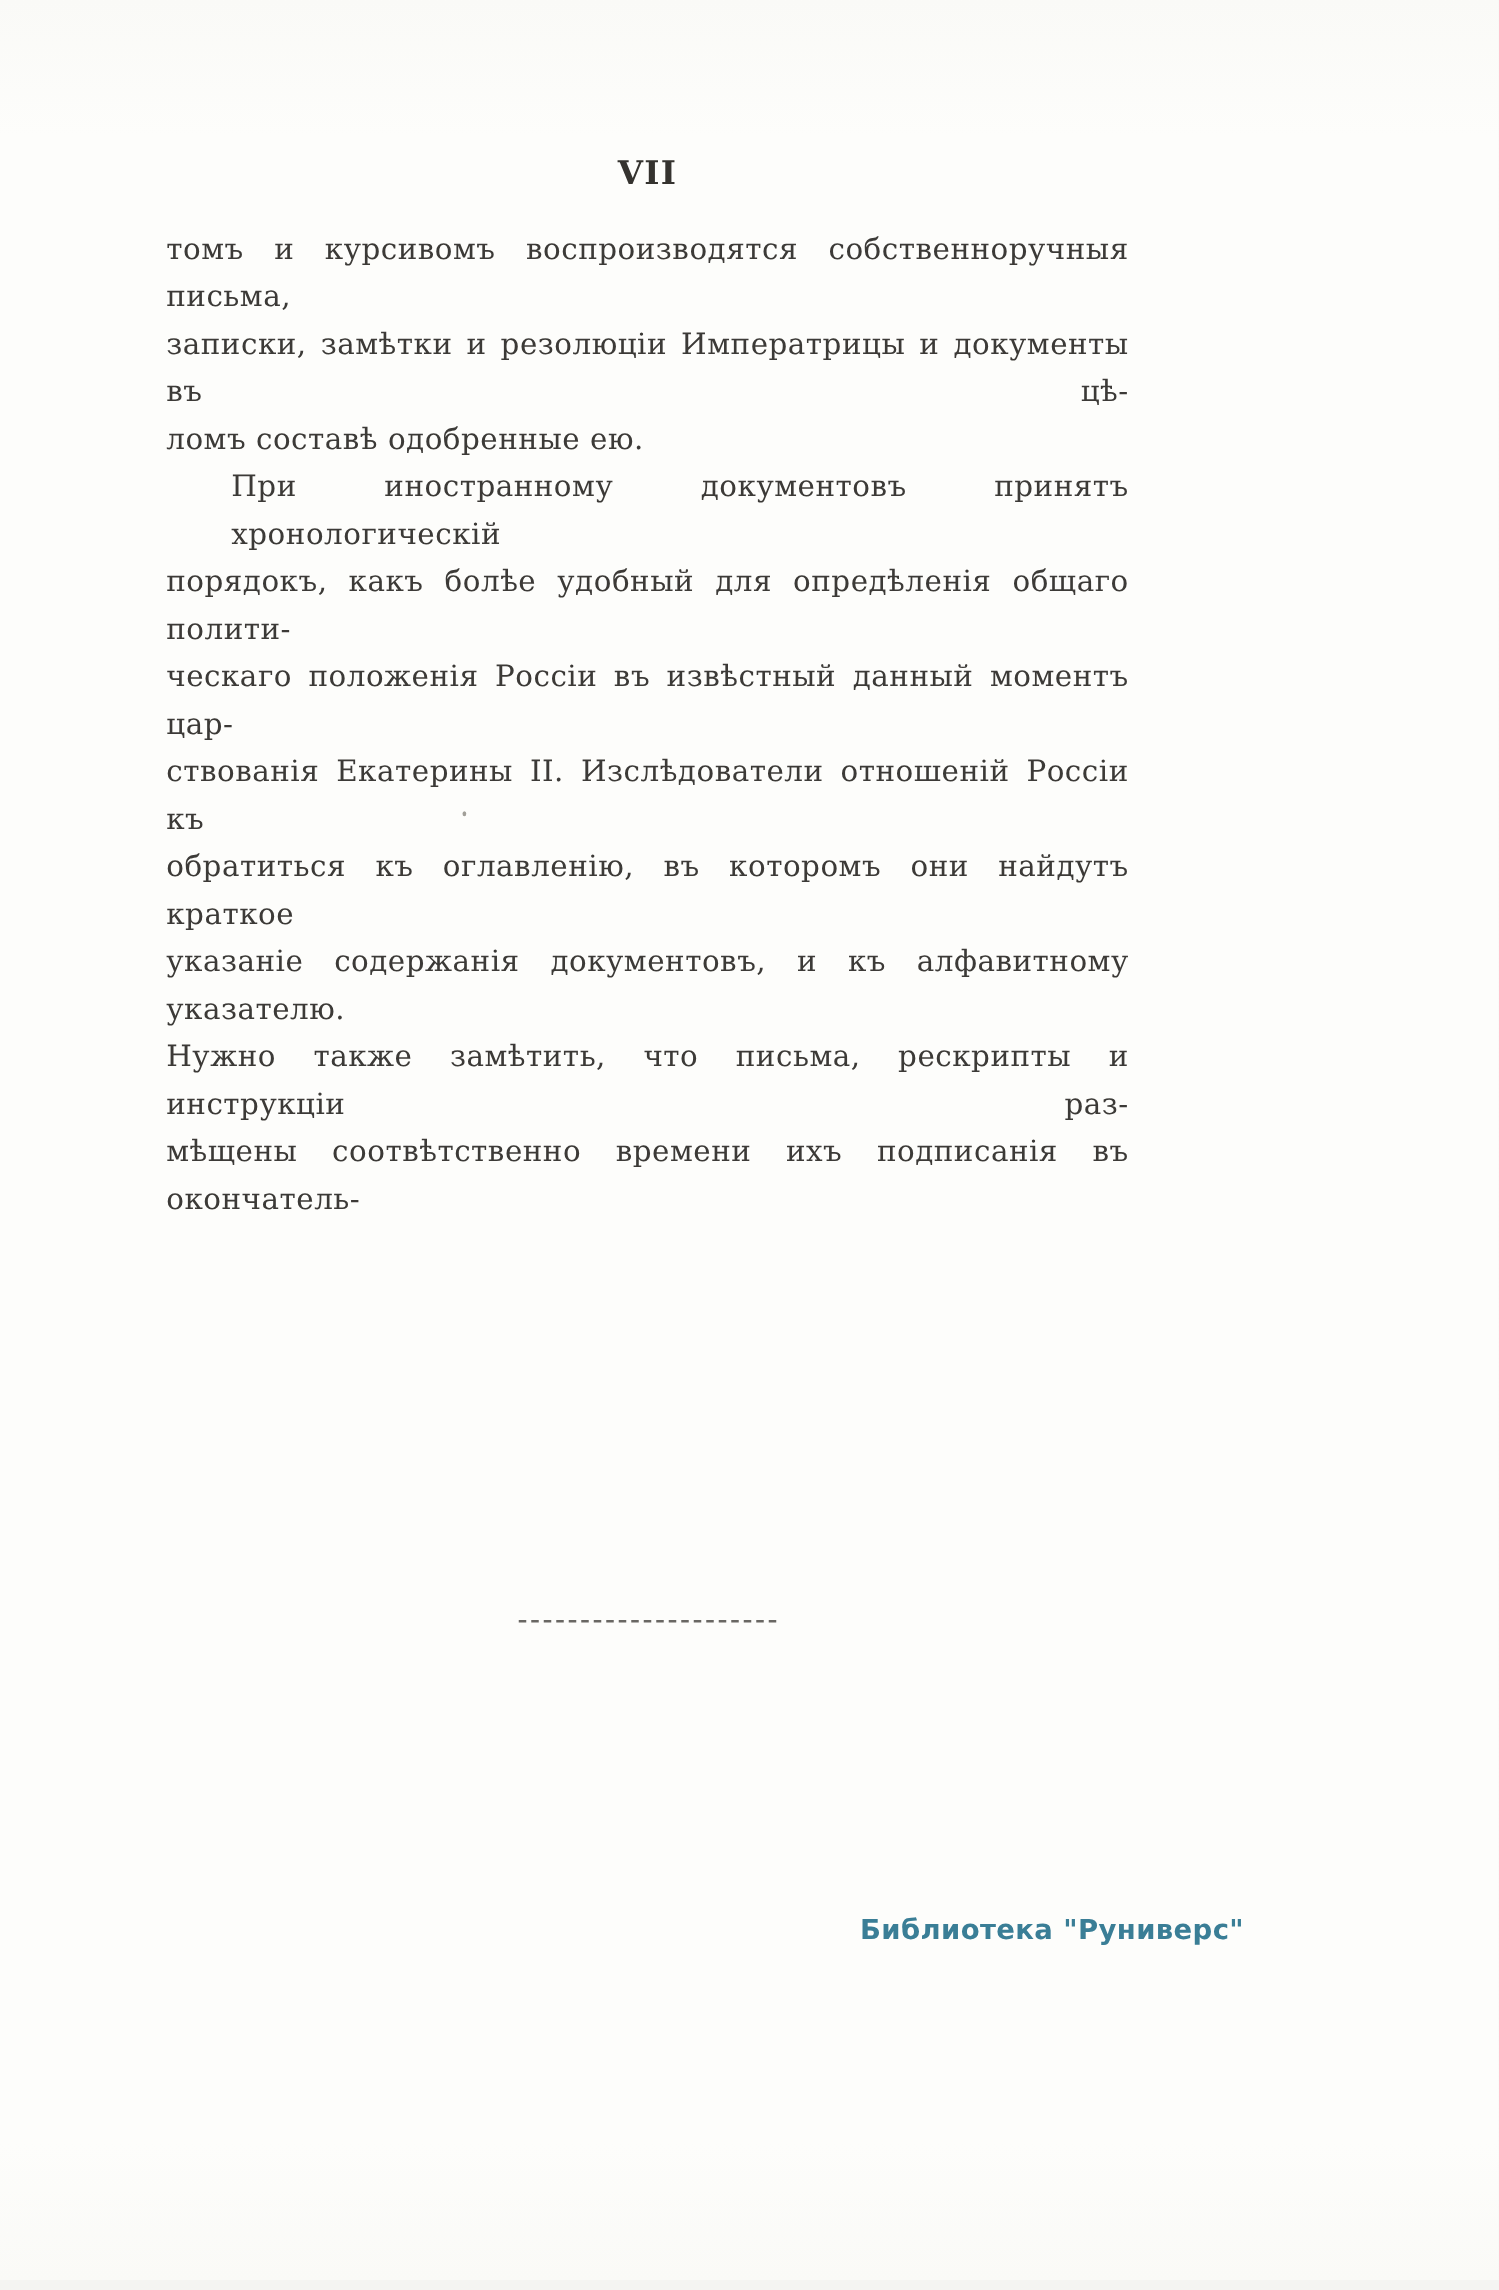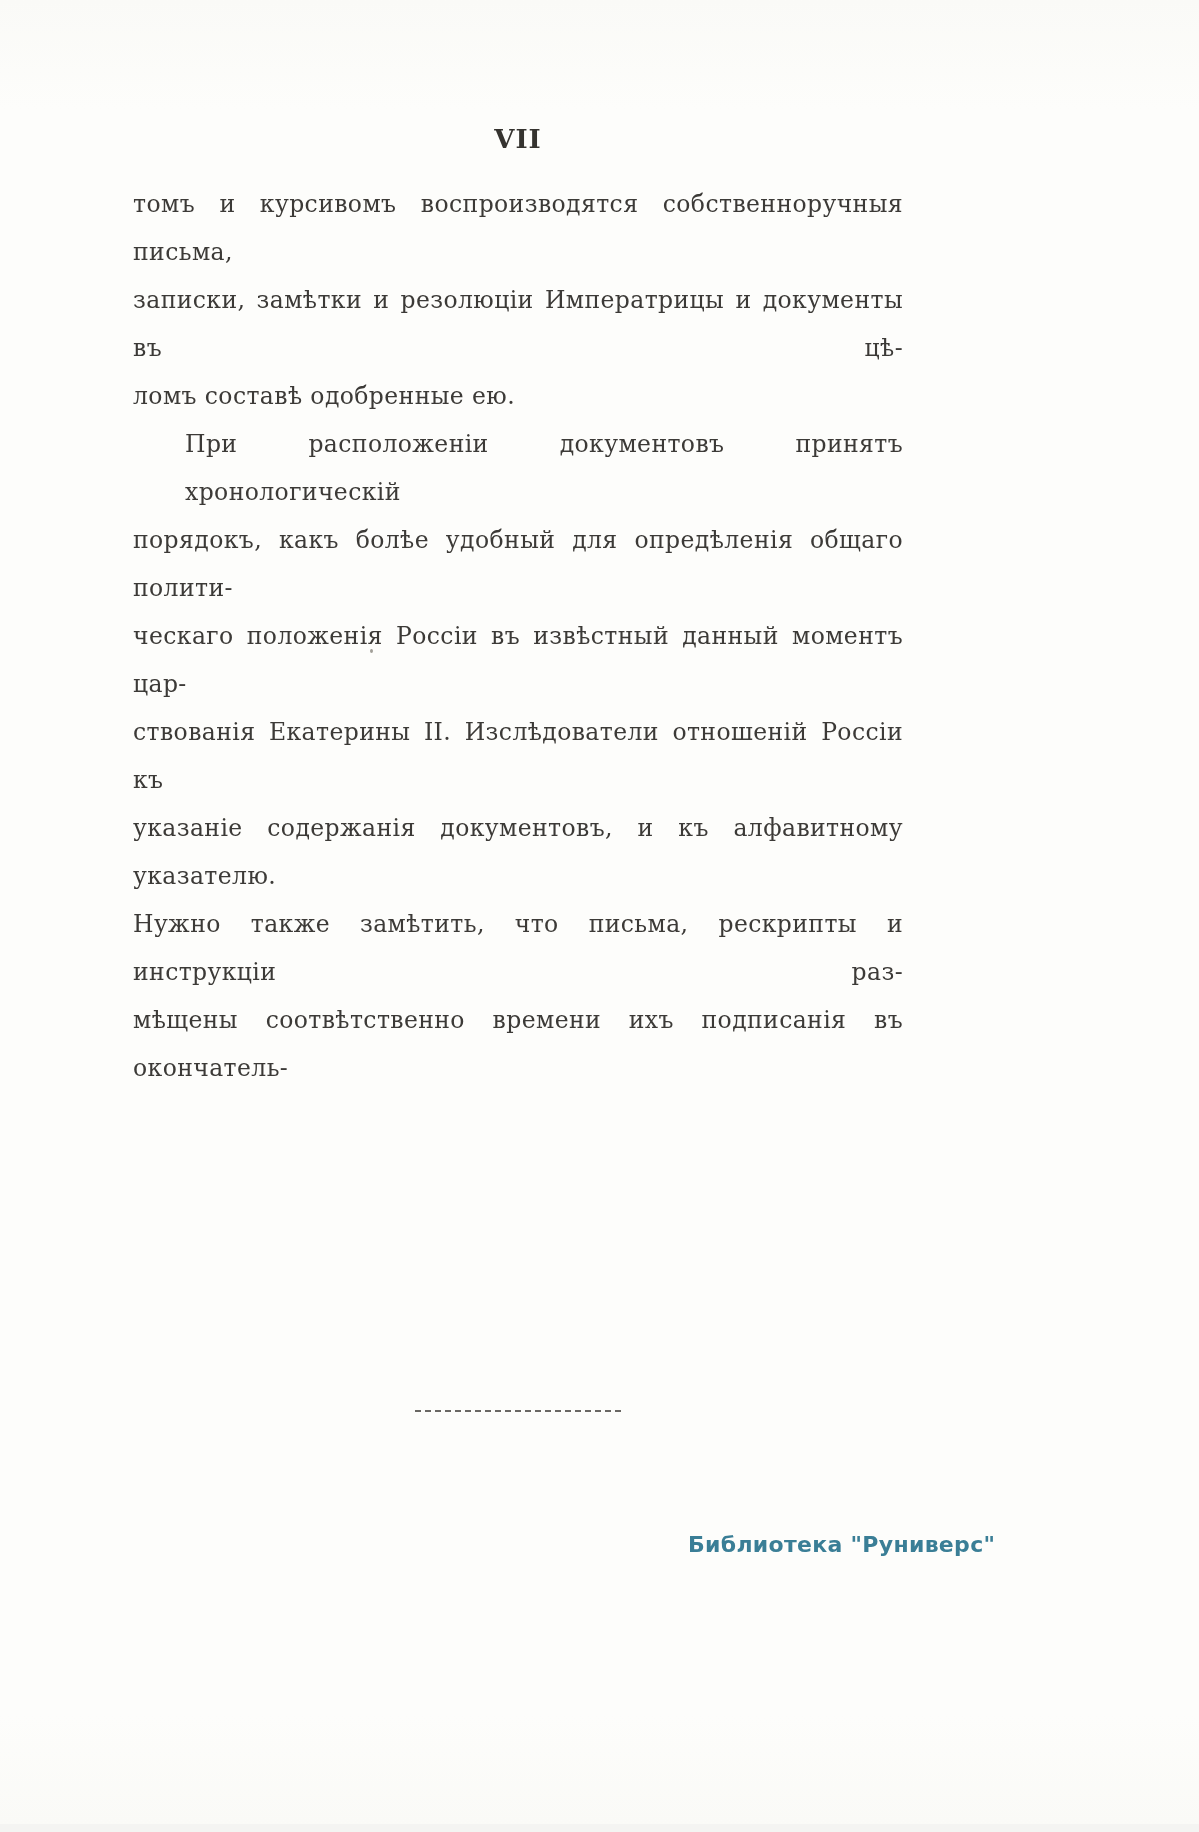--- a/index.html
+++ b/index.html
@@ -35,21 +35,21 @@
     text-align: center;
     font-size: 26px;
     font-weight: bold;
     letter-spacing: 1px;
     color: #35332f;
   }
 
   .text-block {
     margin-top: 26px;
     font-size: 23.5px;
-    line-height: 48px;
+    line-height: 38px;
     letter-spacing: 0.4px;
   }
 
   .para { display: block; }
 
   .line {
     display: block;
     text-align: justify;
     text-align-last: justify;
     white-space: normal;
@@ -104,24 +104,25 @@
 
     <div class="text-block">
 
       <div class="para">
         <span class="line">томъ и курсивомъ воспроизводятся собственноручныя письма,</span>
         <span class="line">записки, замѣтки и резолюціи Императрицы и документы въ цѣ-</span>
         <span class="line line--end">ломъ составѣ одобренные ею.</span>
       </div>
 
       <div class="para">
-        <span class="line line--indent">При расположеніи документовъ принятъ хронологическій</span>
+        <span class="line line--indent">При иностранному документовъ принятъ хронологическій</span>
         <span class="line">порядокъ, какъ болѣе удобный для опредѣленія общаго полити-</span>
         <span class="line">ческаго положенія Россіи въ извѣстный данный моментъ цар-</span>
         <span class="line">ствованія Екатерины II. Изслѣдователи отношеній Россіи къ</span>
+        <span class="line">обратиться къ оглавленію, въ которомъ они найдутъ краткое</span>
         <span class="line">указаніе содержанія документовъ, и къ алфавитному указателю.</span>
         <span class="line">Нужно также замѣтить, что письма, рескрипты и инструкціи раз-</span>
         <span class="line">мѣщены соотвѣтственно времени ихъ подписанія въ окончатель-</span>
       </div>
 
     </div>
 
     <div class="separator"></div>
 
   </div>

